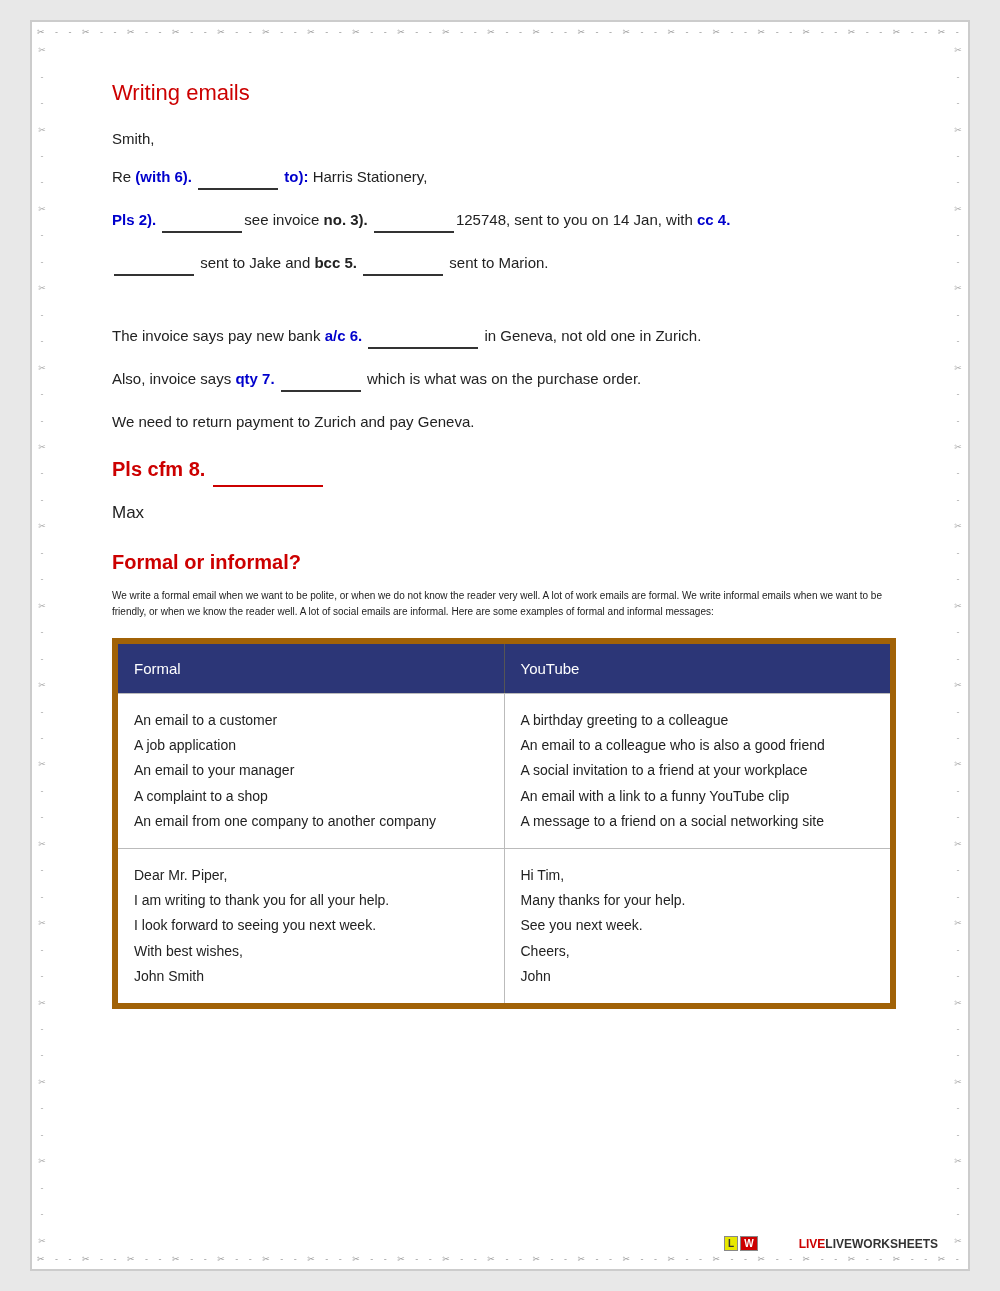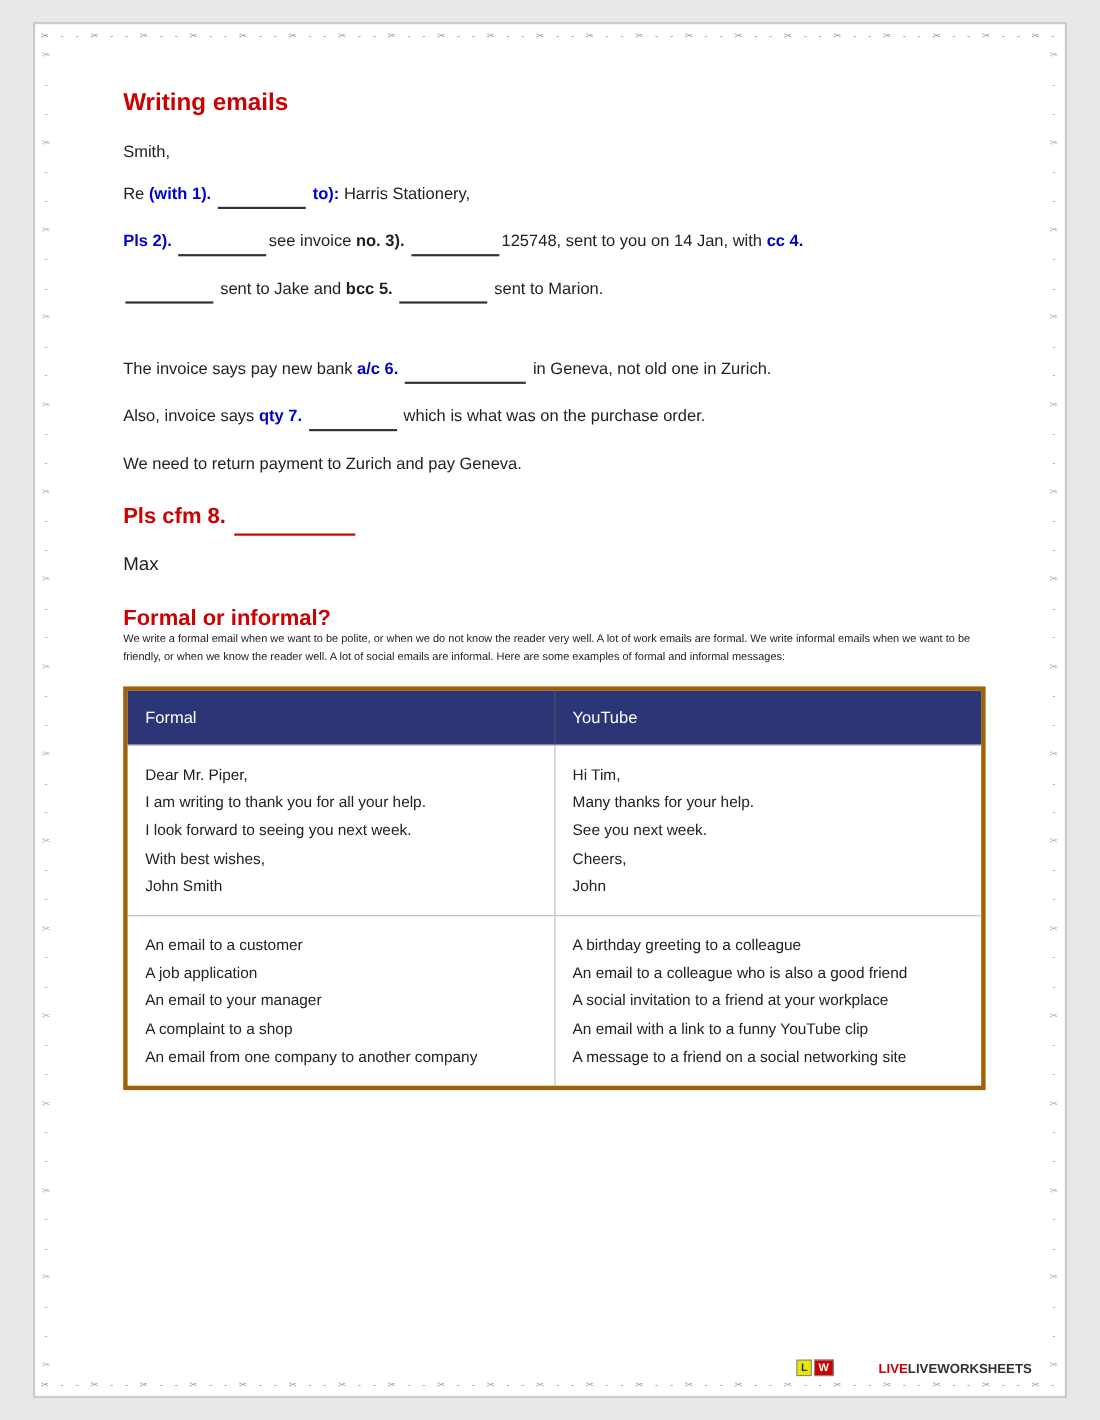--- a/index.html
+++ b/index.html
@@ -21,21 +21,21 @@
       padding: 30px 50px 60px 50px;
     }
 
     .content {
       padding: 10px 10px 10px 10px;
     }
 
     .title {
       color: #cc0000;
       font-size: 22px;
-      font-weight: bold;
+      font-weight: normal;
       margin-bottom: 24px;
     }
 
     .salutation {
       margin-bottom: 16px;
       font-size: 15px;
     }
 
     .line {
       margin-bottom: 16px;
@@ -62,32 +62,32 @@
     }
 
     .section-gap {
       height: 30px;
     }
 
     .section-title {
       color: #cc0000;
       font-size: 20px;
       font-weight: bold;
-      margin-bottom: 0;
+      margin-bottom: 14px;
     }
 
     .section-desc {
       font-size: 10px;
       line-height: 1.6;
       margin-bottom: 18px;
       color: #222;
     }
 
     .table-wrapper {
-      border: 4px solid #a16207;
+      border: 6px solid #a16207;
       width: 100%;
     }
 
     .table-header {
       display: flex;
       background: #2c3677;
       color: #fff;
     }
 
     .table-header .col {
@@ -307,21 +307,21 @@
       <span>✂</span>
   </div>
 
   <div class="content" style="margin: 18px 12px 12px 20px;">
 
     <div class="title">Writing emails</div>
 
     <div class="salutation">Smith,</div>
 
     <div class="line">
-      Re <span class="bold-blue">(with 1). </span><span class="blank"></span> <span class="bold-blue">to):</span> Harris Stationery,
+      Re <span class="bold-blue">(with 6). </span><span class="blank"></span> <span class="bold-blue">to):</span> Harris Stationery,
     </div>
 
     <div class="line">
       <span class="bold-blue">Pls 2). </span><span class="blank"></span>see invoice <span style="font-weight:bold;">no. 3). </span><span class="blank"></span>125748, sent to you on 14 Jan, with <span class="bold-blue">cc 4.</span>
     </div>
 
     <div class="line">
       <span class="blank"></span> sent to Jake and <span style="font-weight:bold;">bcc 5. </span><span class="blank"></span> sent to Marion.
     </div>
 
@@ -348,47 +348,47 @@
     <div class="section-gap" style="height:28px;"></div>
 
     <div class="section-title">Formal or informal?</div>
     <div class="section-desc">We write a formal email when we want to be polite, or when we do not know the reader very well. A lot of work emails are formal. We write informal emails when we want to be friendly, or when we know the reader well. A lot of social emails are informal. Here are some examples of formal and informal messages:</div>
 
     <div class="table-wrapper">
 
       <div class="table-header">
         <div class="col">Formal</div>
         <div class="col">YouTube</div>
+      </div>
+
+      <div class="table-row">
+        <div class="col" style="white-space:pre-line;">An email to a customer
+A job application
+An email to your manager
+A complaint to a shop
+An email from one company to another company</div>
+        <div class="col" style="white-space:pre-line;">A birthday greeting to a colleague
+An email to a colleague who is also a good friend
+A social invitation to a friend at your workplace
+An email with a link to a funny YouTube clip
+A message to a friend on a social networking site</div>
       </div>
 
       <div class="table-row">
         <div class="col" style="white-space:pre-line;">Dear Mr. Piper,
 I am writing to thank you for all your help.
 I look forward to seeing you next week.
 With best wishes,
 John Smith</div>
         <div class="col" style="white-space:pre-line;">Hi Tim,
 Many thanks for your help.
 See you next week.
 Cheers,
 John</div>
       </div>
-
-      <div class="table-row">
-        <div class="col" style="white-space:pre-line;">An email to a customer
-A job application
-An email to your manager
-A complaint to a shop
-An email from one company to another company</div>
-        <div class="col" style="white-space:pre-line;">A birthday greeting to a colleague
-An email to a colleague who is also a good friend
-A social invitation to a friend at your workplace
-An email with a link to a funny YouTube clip
-A message to a friend on a social networking site</div>
-      </div>
     </div>
 
   </div>
 
   <div class="logo-area">
     <div style="display:flex;align-items:center;gap:2px;">
       <div style="background:#e8e800;border:1px solid #888;padding:1px 3px;font-size:10px;font-weight:bold;color:#333;">L</div>
       <div style="background:#cc0000;border:1px solid #888;padding:1px 3px;font-size:10px;font-weight:bold;color:#fff;">W</div>
     </div>
     <div style="font-size:12px;font-weight:bold;color:#333;">

